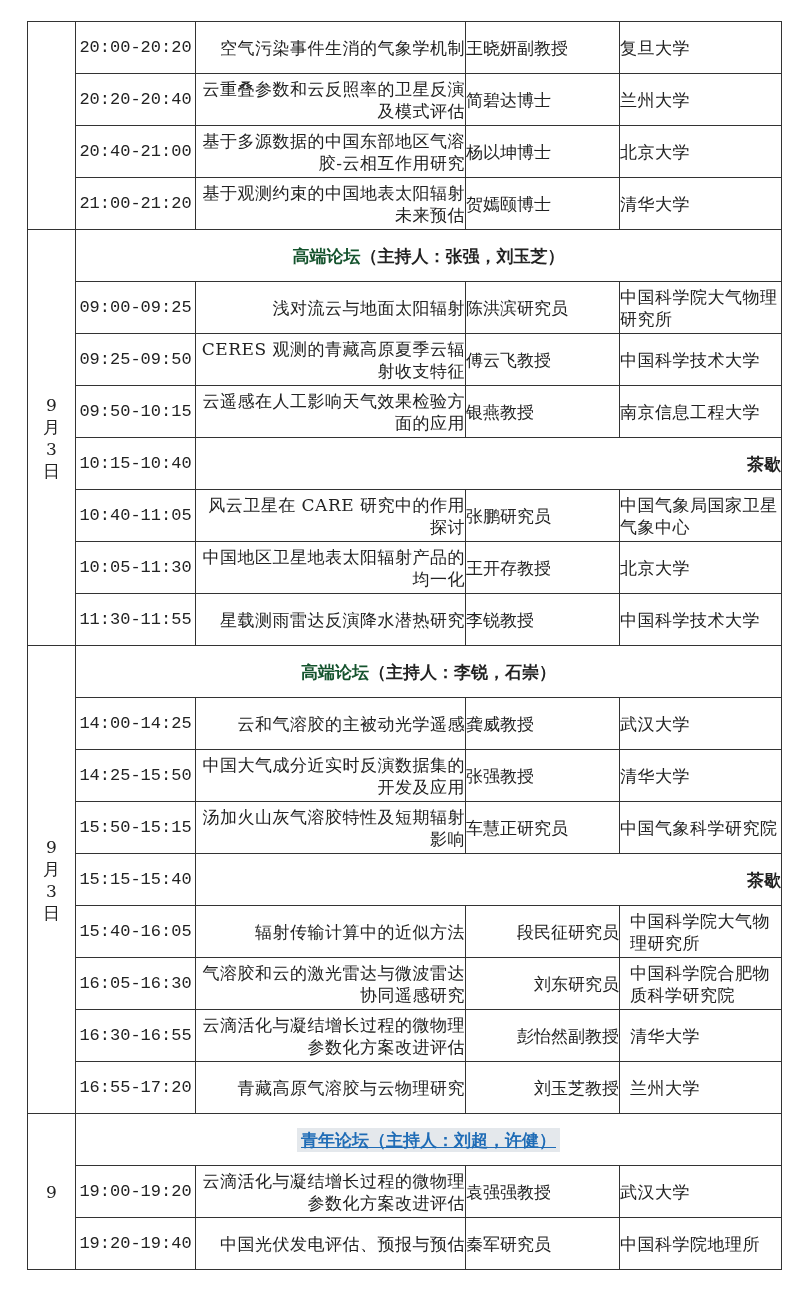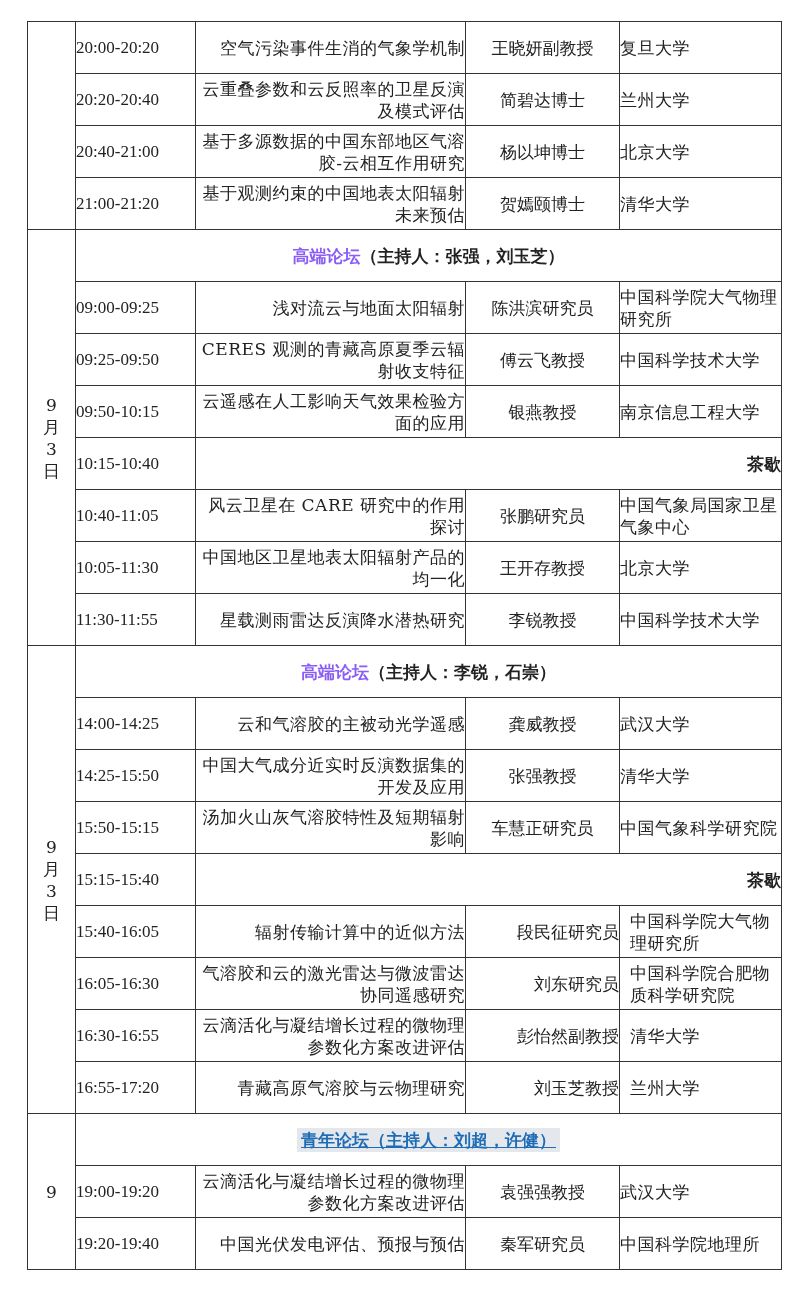--- a/index.html
+++ b/index.html
@@ -5,29 +5,29 @@
   html, body { margin:0; padding:0; background:#ffffff; }
   body { width:803px; height:1305px; position:relative; overflow:hidden;
          font-family:"DejaVu Serif","Liberation Serif",serif; color:#222; }
   table.sched { position:absolute; left:27px; top:21px; border-collapse:collapse;
                 table-layout:fixed; width:754px; }
   table.sched td { border:1.5px solid #333; padding:0; height:51px; vertical-align:middle;
                    font-size:17px; line-height:22px; }
   td.date { width:47px; text-align:center; vertical-align:bottom; font-size:17px; line-height:23px; }
   td.date.mid { vertical-align:middle; }
   td.date.noborder-top { border-top:none; }
-  td.time { width:119px; text-align:left; font-family:Liberation Serif, serif; font-size:18px; }
+  td.time { width:119px; text-align:center; font-family:Liberation Mono, monospace; font-size:18px; }
   td.title { width:269px; padding-left:10px; padding-right:4px; text-align:right; font-size:17px; letter-spacing:0.5px; }
-  td.speaker { width:153px; text-align:center; font-size:17px; }
+  td.speaker { width:153px; font-size:17px; }
   td.speaker.left { text-align:right; padding-left:10px; }
   td.org { width:160px; font-size:17px; letter-spacing:0.5px; }
   td.org.left { text-align:left; padding-left:10px; }
   td.section { text-align:center; font-weight:bold; font-size:17px; }
   td.break { text-align:right; font-weight:bold; font-size:17px; }
-  .red { color:#8b5cf6; }
+  .red { color:#14532d; }
   .blue-hl { color:#1f6cb6; background:#e4e8ec; padding:2px 4px;text-decoration:underline; }
   .date-stack span { display:block; }
 </style>
 </head>
 <body>
 
 <table class="sched">
   <colgroup>
     <col style="width:48px">
       <col style="width:120px">

